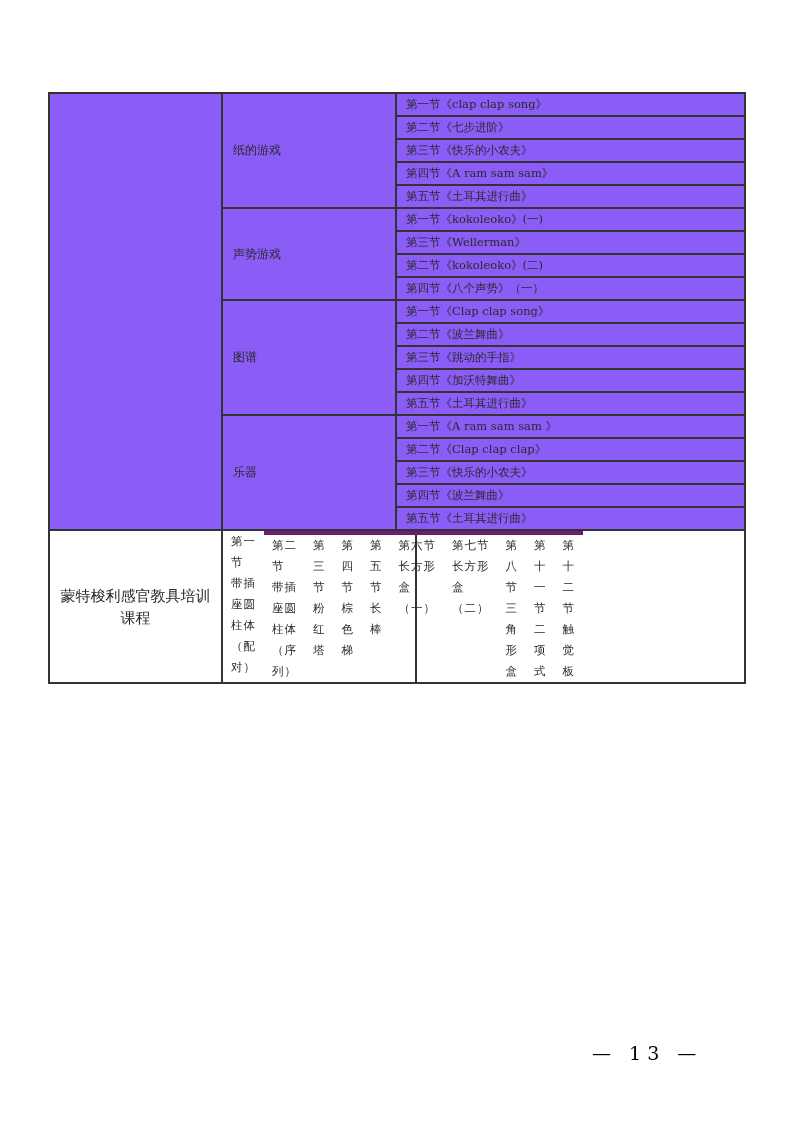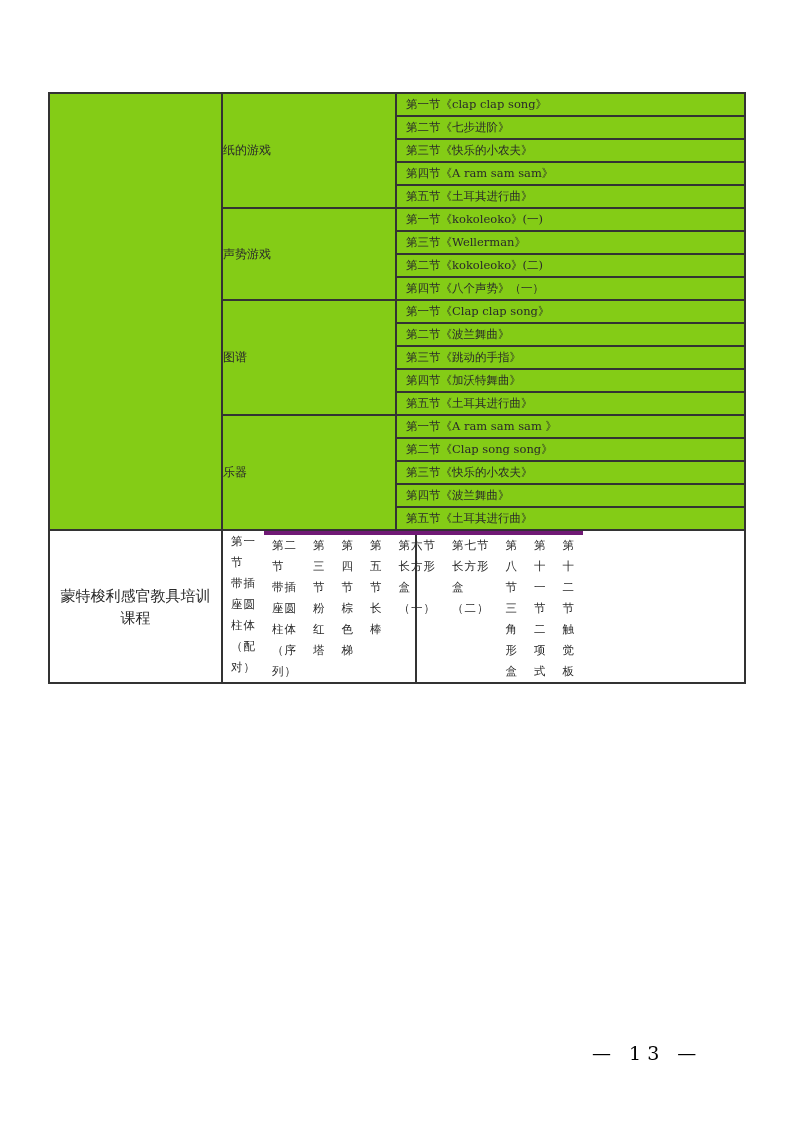--- a/index.html
+++ b/index.html
@@ -9,26 +9,26 @@
          border: 2px solid #333; box-sizing: border-box; }
   .sec { display: flex; border-top: 1px solid #333; }
   .sec:first-child { border-top: none; }
   .col1 { width: 155px; border-right: 2px solid #333; display: flex;
           align-items: center; justify-content: center; text-align: center;
           font-family: "DejaVu Sans", "Liberation Sans", sans-serif; font-size: 15px; line-height: 22px; padding: 0 8px; }
   .col23 { flex: 1; display: flex; flex-direction: column; }
   .grp { display: flex; border-top: 2px solid #333; }
   .grp:first-child { border-top: none; }
   .col2 { width: 174px; border-right: 2px solid #333; display: flex; align-items: center;
-          font-size: 12px; box-sizing: border-box; }
+          padding-left: 10px; font-size: 12px; box-sizing: border-box; }
   .col3 { flex: 1; display: flex; flex-direction: column; }
   .row3 { height: 21px; line-height: 21px; padding-left: 9px; font-size: 11.5px;
           border-top: 2px solid #333; white-space: nowrap; }
   .row3:first-child { border-top: none; }
-  .gray { background: #84cc16; }
+  .gray { background: #8b5cf6; }
   .low-list { width: 194px; border-right: 2px solid #333; box-sizing: border-box; display: flex; }
   .low-item { border-top: 4px solid #701a75; padding: 0 8px; font-size: 11.5px; line-height: 21px; letter-spacing: 1px; }
   .low-item:first-child { border-top: none; }
   .low-empty { flex: 1; }
   .page-num { position: absolute; left: 592px; top: 1042px; font-size: 19px; letter-spacing: 6px; color: #000000; }
 </style>
 </head>
 <body>
 
 <div class="tbl">
@@ -62,21 +62,21 @@
           <div class="row3 gray">第二节《波兰舞曲》</div>
           <div class="row3 gray">第三节《跳动的手指》</div>
           <div class="row3 gray">第四节《加沃特舞曲》</div>
           <div class="row3 gray">第五节《土耳其进行曲》</div>
         </div>
       </div>
       <div class="grp">
         <div class="col2 gray">乐器</div>
         <div class="col3">
           <div class="row3 gray">第一节《A ram sam sam 》</div>
-          <div class="row3 gray">第二节《Clap song song》</div>
+          <div class="row3 gray">第二节《Clap clap clap》</div>
           <div class="row3 gray">第三节《快乐的小农夫》</div>
           <div class="row3 gray">第四节《波兰舞曲》</div>
           <div class="row3 gray">第五节《土耳其进行曲》</div>
         </div>
       </div>
     </div>
   </div>
 
   <div class="sec" style="border-top:2px solid #333;">
     <div class="col1">蒙特梭利感官教具培训课程</div>

